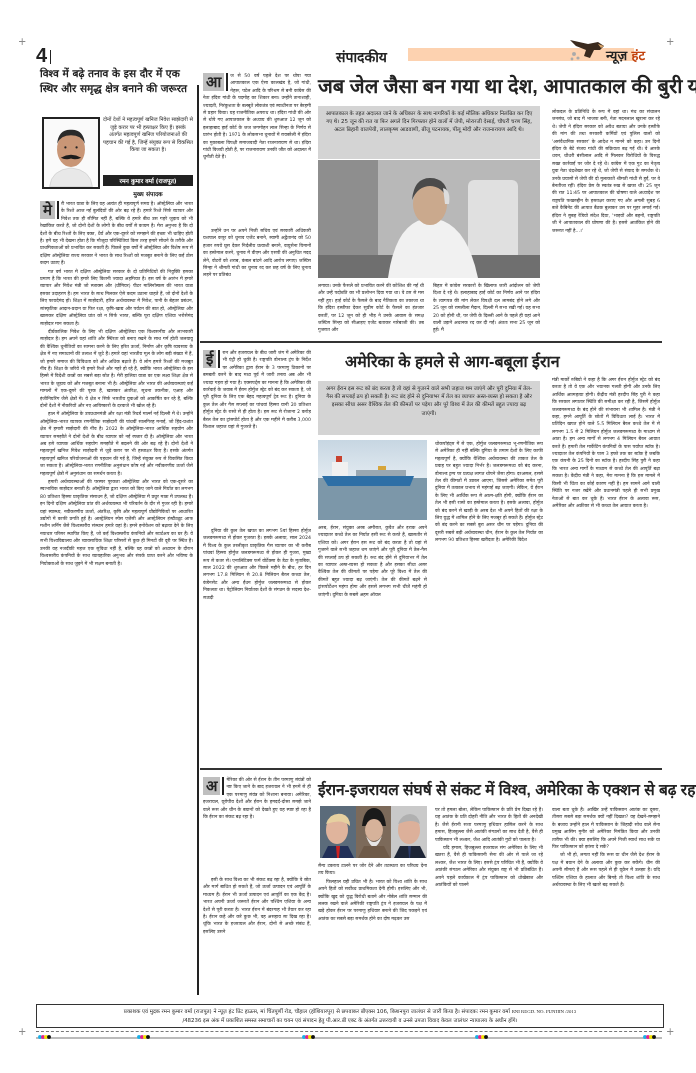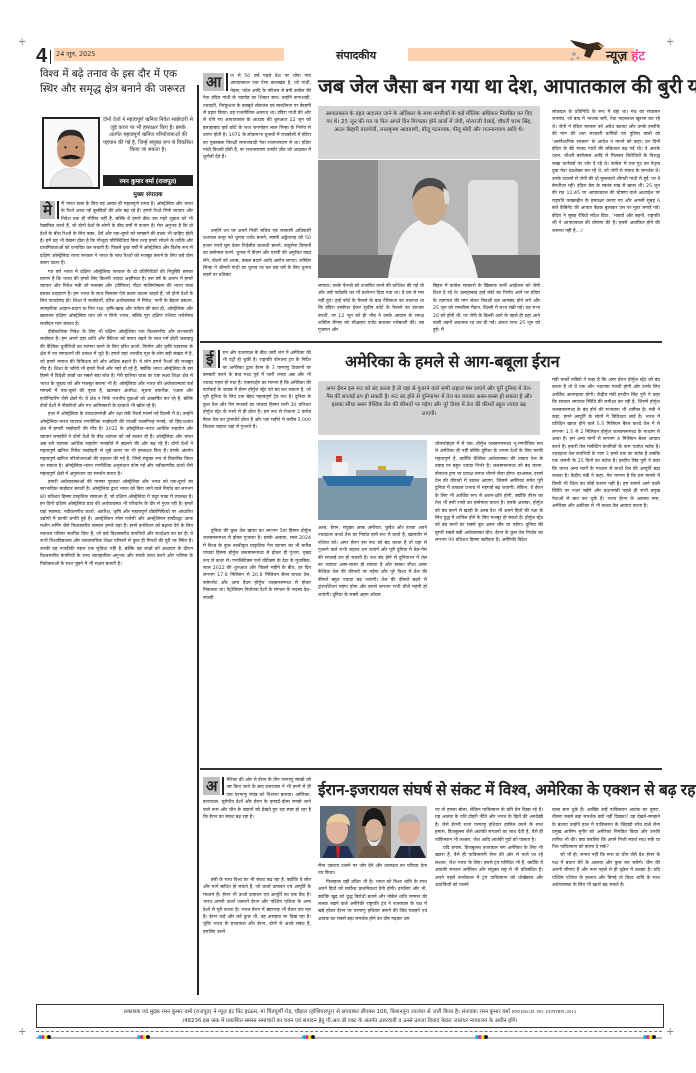--- a/index.html
+++ b/index.html
@@ -2,31 +2,31 @@
 <html><head>
 <meta charset="utf-8">
 <style>
 *{box-sizing:border-box;margin:0;padding:0;}
 body{width:696px;height:1073px;background:#fff;font-family:"DejaVu Sans",sans-serif;color:#222;position:relative;overflow:hidden;}
 .crop{position:absolute;color:#888;font-size:10px;line-height:10px;}
 .hdr{position:absolute;top:48px;left:36px;width:626px;height:16px;}
 .pgnum{position:absolute;left:0;top:-4px;font-family:"Liberation Sans",sans-serif;font-weight:bold;font-size:20px;color:#222;}
 .pgbar{position:absolute;left:14px;top:2px;width:1px;height:14px;background:#222;}
 .datebar{position:absolute;left:18px;top:0;width:230px;height:13px;background:#fdd2b0;font-size:6.5px;line-height:13px;padding-left:2px;color:#333;}
-.sect{position:absolute;left:300px;top:-1px;font-weight:bold;font-size:11px;color:#222;font-family:Liberation Mono, monospace;}
+.sect{position:absolute;left:300px;top:-1px;font-weight:bold;font-size:14px;color:#222;font-family:Liberation Mono, monospace;}
 .rbar{position:absolute;left:372px;top:0;width:226px;height:13px;background:#fdd2b0;}
 .logo{position:absolute;left:530px;top:-12px;width:100px;height:28px;}
 .logo-text{position:absolute;left:40px;top:10px;font-weight:bold;font-size:13px;color:#222;white-space:nowrap;}
-.logo-text .red{color:#ec4899;}
+.logo-text .red{color:#c2410c;}
 .bird{position:absolute;left:2px;top:0;width:40px;height:26px;}
 .col{position:absolute;font-size:4.7px;line-height:7.4px;text-align:justify;color:#333;overflow:hidden;}
 .col p{text-indent:8px;margin-bottom:1px;}
 .col p.first{text-indent:0;}
 .dropcap{float:left;background:#bfbfbf;font-weight:bold;font-size:15px;line-height:18px;padding:0 3px;margin:1px 4px 0 0;color:#222;border-right:2px solid #fff;box-shadow:2px 0 0 #222;}
-.h-left{position:absolute;left:40px;top:66px;width:150px;font-weight:normal;font-size:10.5px;line-height:15px;color:#222;}
+.h-left{position:absolute;left:40px;top:66px;width:150px;font-weight:bold;font-size:10.5px;line-height:15px;color:#222;}
 .portrait{position:absolute;left:42px;top:117px;width:58px;height:72px;border:2px solid #222;background:#fff;overflow:hidden;}
 .blurb{position:absolute;left:103px;top:116px;width:90px;font-size:5.2px;line-height:7.5px;text-align:center;color:#333;}
 .byline{position:absolute;left:103px;top:175px;width:90px;height:11px;background:#222;color:#fff;font-weight:bold;font-size:6px;line-height:11px;text-align:center;}
 .role{position:absolute;left:103px;top:190px;width:90px;font-weight:bold;font-size:6px;text-align:center;color:#222;}
 .vrule{position:absolute;left:197px;top:85px;width:1.5px;height:910px;background:#222;}
 .hrule{position:absolute;height:1.5px;background:#333;}
 .headline{position:absolute;font-family:"Liberation Sans",sans-serif;font-weight:bold;color:#222;white-space:nowrap;}
 .greybox{position:absolute;background:#d4d4d4;font-size:5.4px;line-height:8.2px;text-align:center;color:#222;padding:3px 6px;}
 .photo{position:absolute;overflow:hidden;}
 .footer{position:absolute;left:36px;top:1004px;width:628px;height:24px;border:1px solid #333;font-size:5.4px;line-height:9px;text-align:center;color:#222;padding-top:2px;}
@@ -40,21 +40,20 @@
 <body>
 
 <span class="crop" style="left:18px;top:37px;">+</span>
 <span class="crop" style="left:666px;top:37px;">+</span>
 <span class="crop" style="left:18px;top:1027px;">+</span>
 <span class="crop" style="left:666px;top:1027px;">+</span>
 
 <div class="hdr">
   <span class="pgnum">4</span>
   <span class="pgbar"></span>
-  <div class="datebar"><span>24 जून, 2025</span></div>
   <span class="sect">संपादकीय</span>
   <div class="rbar"></div>
   <div class="logo">
     <svg class="bird" viewBox="0 0 40 26">
       <path d="M2 4 L20 8 L30 6 L36 10 L32 14 L26 14 L22 22 L16 20 L18 14 L8 10 Z" fill="#3a2a1e"></path>
       <path d="M30 8 L36 10 L33 12 Z" fill="#d9a56a"></path>
       <circle cx="6" cy="18" r="2" fill="#aaa"></circle>
         <circle cx="10" cy="22" r="1.6" fill="#aaa"></circle>
         <circle cx="4" cy="23" r="1.4" fill="#aaa"></circle>
     </svg>

